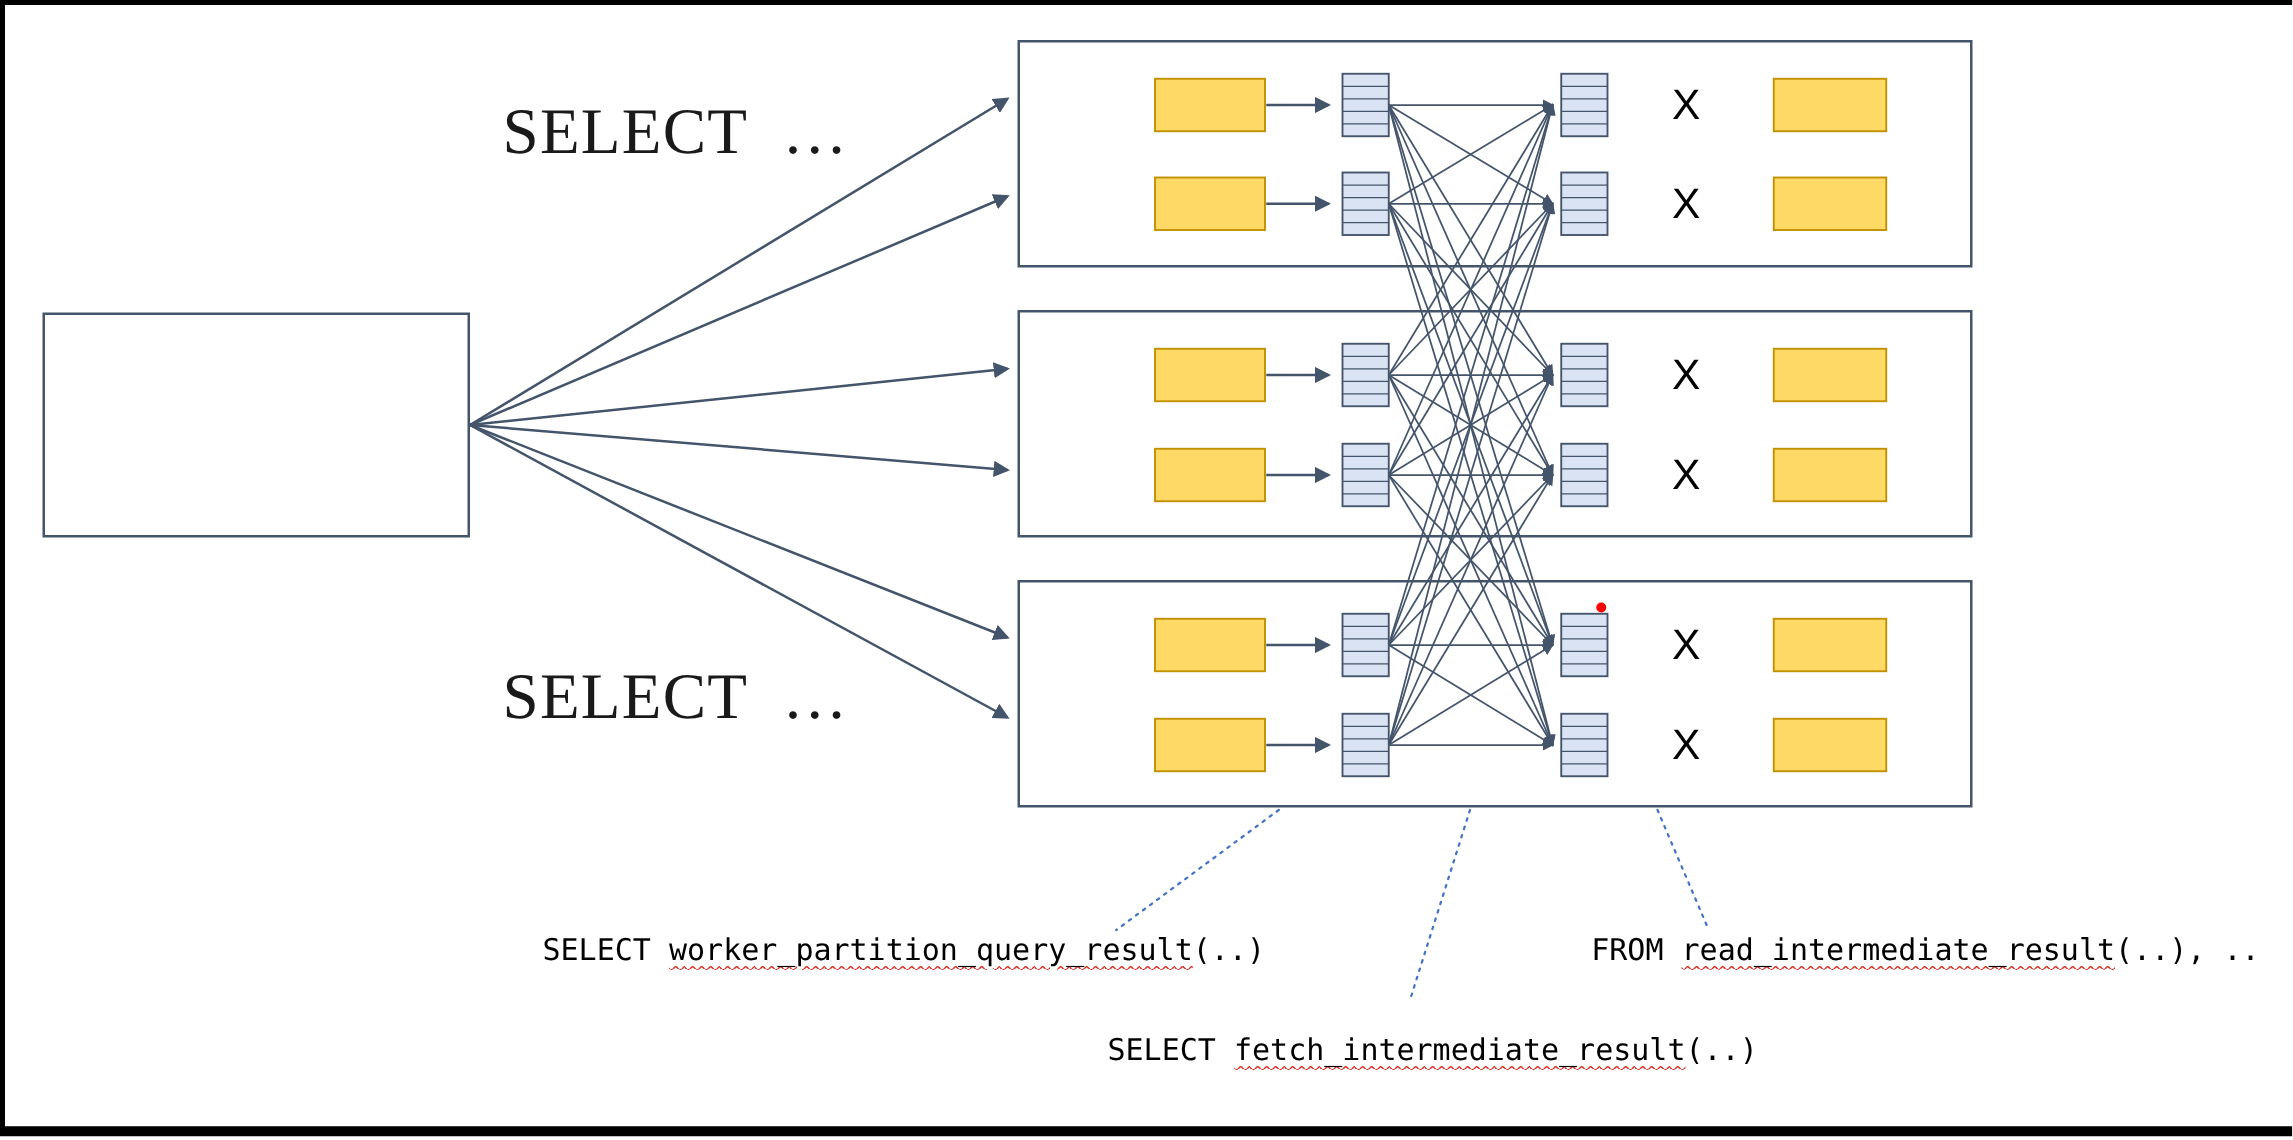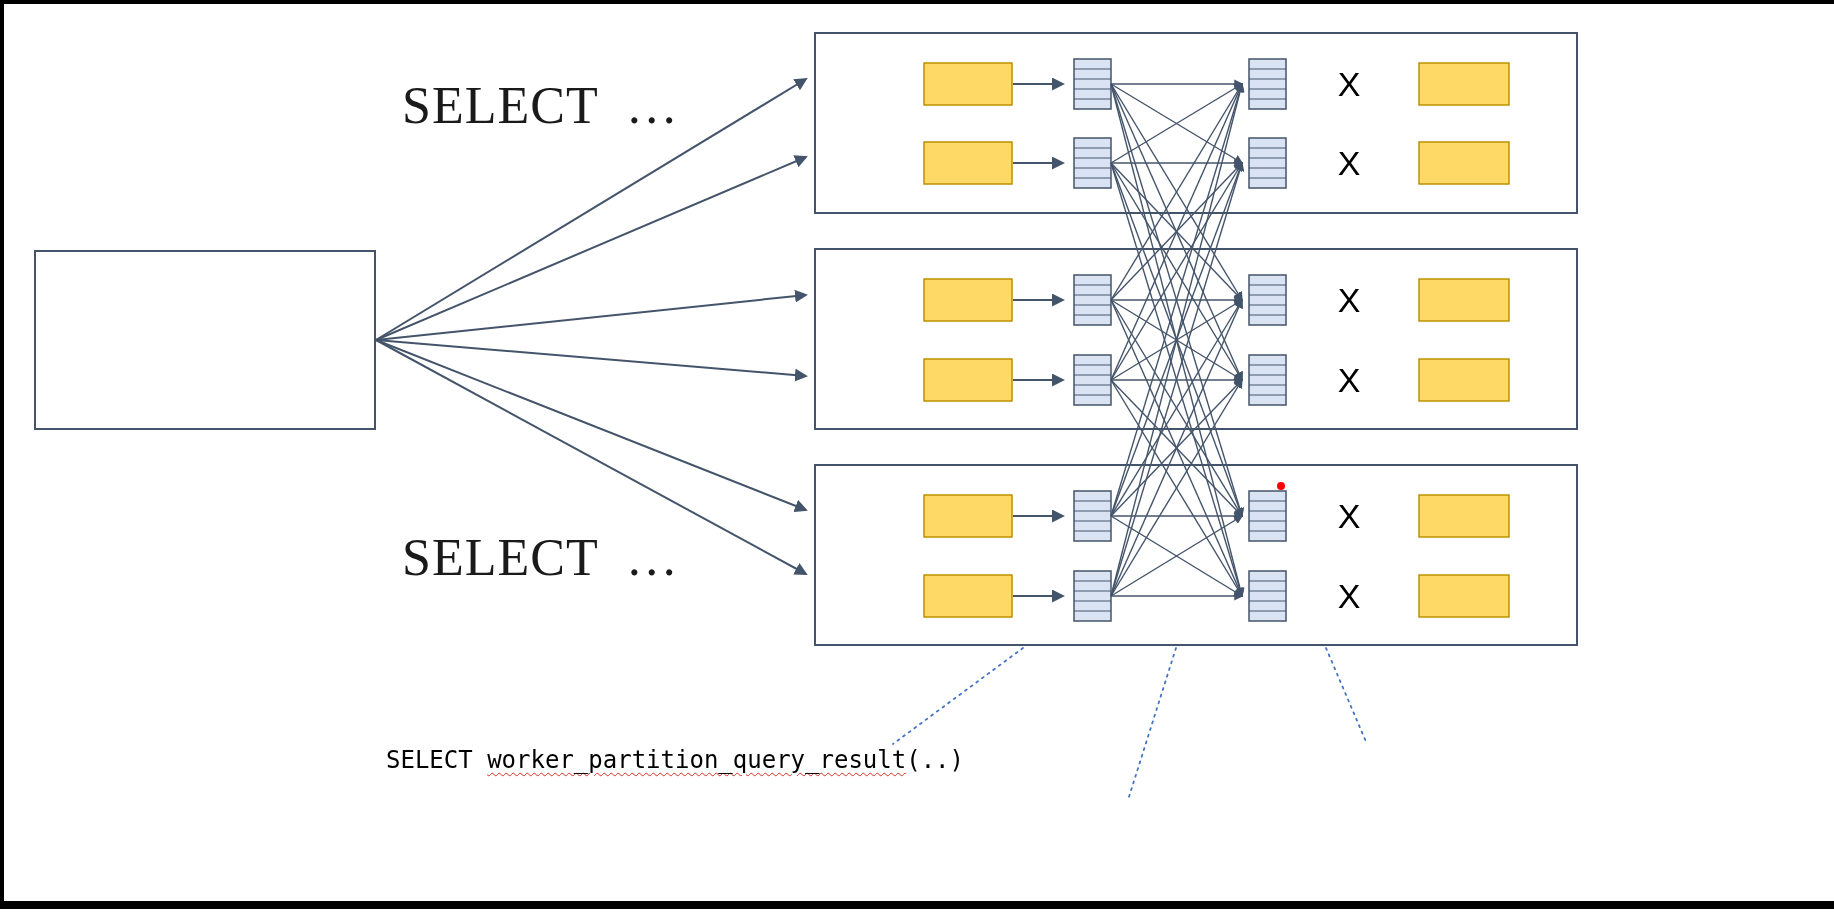--- a/index.html
+++ b/index.html
@@ -16,21 +16,21 @@
 
   .select-label {
     position: absolute; font-size: 52px; color: #1a1a1a;
     letter-spacing: 1px; word-spacing: 14px; white-space: pre; font-family: Liberation Serif, serif;
   }
   #select-top { left: 402px; top: 76px; }
   #select-bottom { left: 402px; top: 528px; }
 
   .annotation {
     position: absolute; font-family: "DejaVu Sans Mono", "Liberation Mono", monospace;
-    font-size: 24px; color: #000000; white-space: pre;
+    font-size: 24px; color: #000000; white-space: pre; margin-left: 48px;
   }
   #ann-partition { left: 386px; top: 746px; }
   #ann-read { left: 1225px; top: 746px; }
   #ann-fetch { left: 838px; top: 826px; }
   .squiggle {
     text-decoration: underline; text-decoration-style: wavy;
     text-decoration-color: #d93025; text-decoration-thickness: 1.3px;
     text-underline-offset: 4px;
   }
 
@@ -236,19 +236,21 @@
 
     <circle cx="1281" cy="486" r="4" fill="#FF0000"></circle>
   </svg>
 
   <div class="select-label" id="select-top">SELECT …</div>
 
   <div class="select-label" id="select-bottom">SELECT …</div>
 
   <div class="annotation" id="ann-partition"><span>SELECT </span><span class="squiggle">worker_partition_query_result</span><span>(..)</span></div>
 
-
+  <div class="annotation" id="ann-read"><span>FROM </span><span class="squiggle">read_intermediate_result</span><span>(..), ..</span></div>
+
+  <div class="annotation" id="ann-fetch"><span>SELECT </span><span class="squiggle">fetch_intermediate_result</span><span>(..)</span></div>
 
   <div class="frame" id="frame-top"></div>
   <div class="frame" id="frame-left"></div>
   <div class="frame" id="frame-bottom"></div>
 
 </div>
 
 </body></html>

